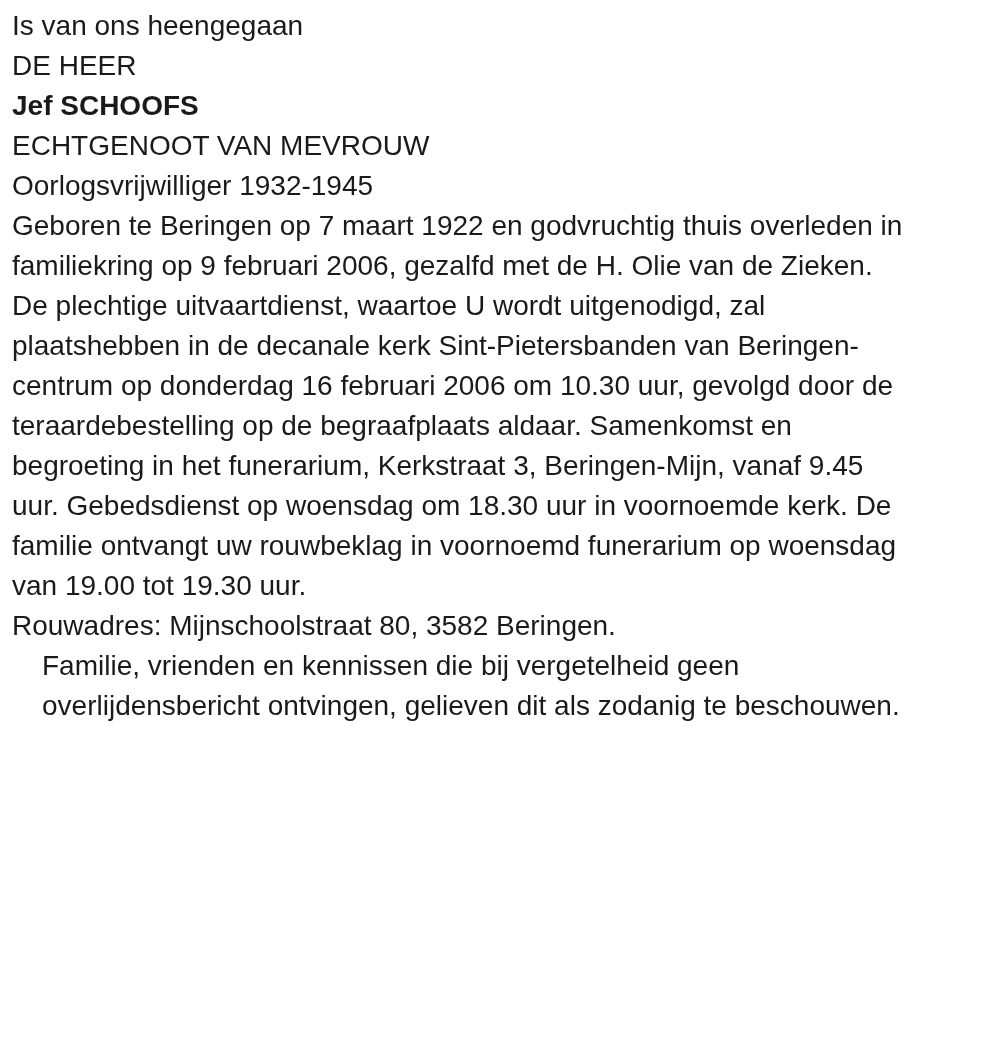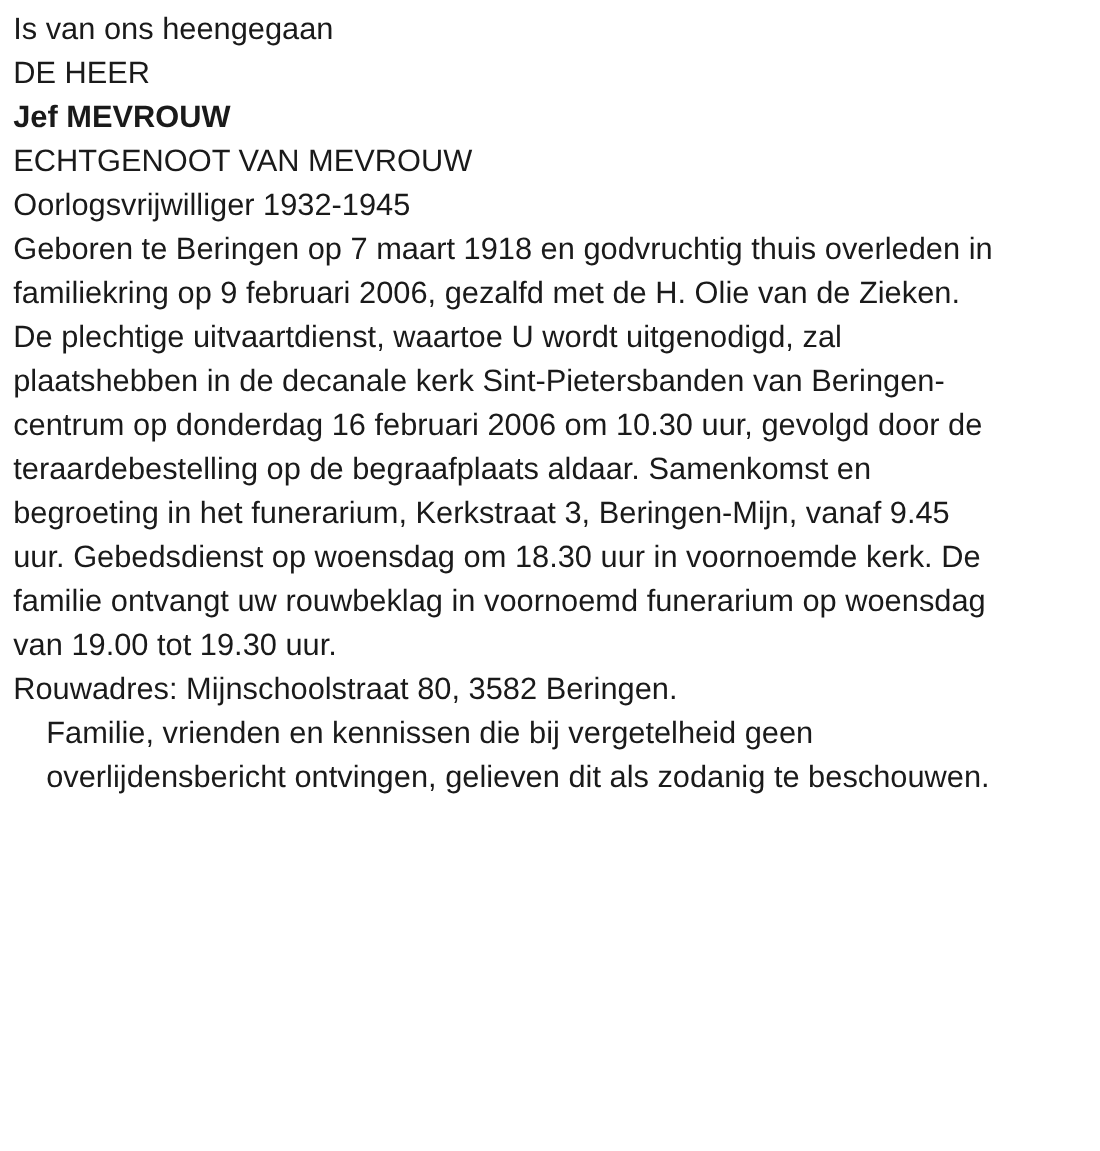--- a/index.html
+++ b/index.html
@@ -35,28 +35,28 @@
     .para:last-child { margin-bottom: 0; margin-left: 30px; }
   </style>
 </head>
 <body>
 
 <main class="obituary">
   <p class="intro">Is van ons heengegaan</p>
 
   <p class="salutation">DE HEER</p>
 
-  <p class="deceased">Jef MEVROUW</p>
+  <p class="deceased">Jef SCHOOFS</p>
 
   <p class="relation">ECHTGENOOT VAN MEVROUW</p>
 
 
   <p class="distinction">Oorlogsvrijwilliger 1932-1945</p>
 
-  <p class="para">Geboren te Beringen op 7 maart 1918 en godvruchtig thuis overleden in
+  <p class="para">Geboren te Beringen op 7 maart 1922 en godvruchtig thuis overleden in
 familiekring op 9 februari 2006, gezalfd met de H. Olie van de Zieken.</p>
 
   <p class="para">De plechtige uitvaartdienst, waartoe U wordt uitgenodigd, zal
 plaatshebben in de decanale kerk Sint-Pietersbanden van Beringen-
 centrum op donderdag 16 februari 2006 om 10.30 uur, gevolgd door de
 teraardebestelling op de begraafplaats aldaar. Samenkomst en
 begroeting in het funerarium, Kerkstraat 3, Beringen-Mijn, vanaf 9.45
 uur. Gebedsdienst op woensdag om 18.30 uur in voornoemde kerk. De
 familie ontvangt uw rouwbeklag in voornoemd funerarium op woensdag
 van 19.00 tot 19.30 uur.</p>

